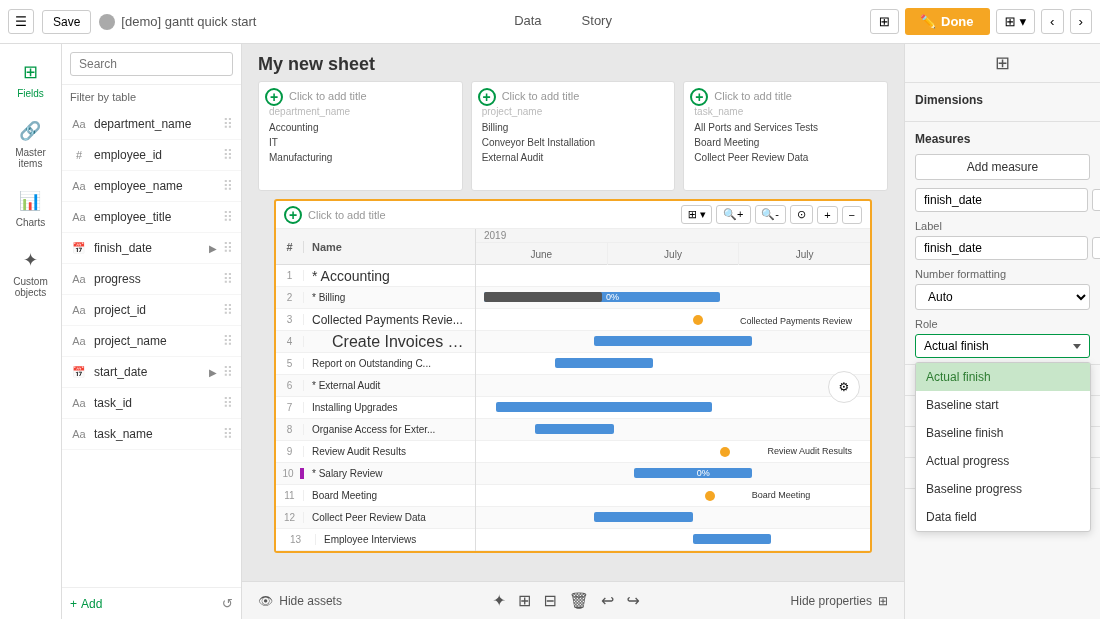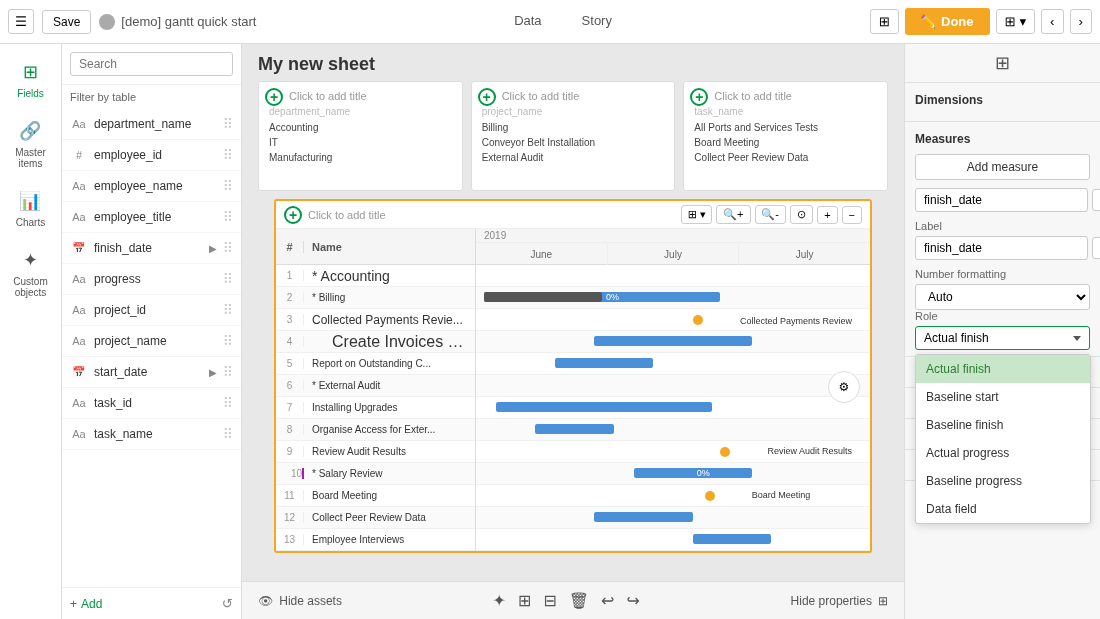--- a/index.html
+++ b/index.html
@@ -301,33 +301,33 @@
               </div>
             <div style="display:flex;align-items:center;border-bottom:1px solid #f0f0f0;height:22px;background:#fafafa;">
                 <div style="width:28px;text-align:center;color:#999;border-right:1px solid #eee;font-size:10px;">8</div>
                 <div style="flex:1;padding:0 8px;color:#333;font-size:10px;white-space:nowrap;overflow:hidden;text-overflow:ellipsis;">  Organise Access for Exter...</div>
               </div>
             <div style="display:flex;align-items:center;border-bottom:1px solid #f0f0f0;height:22px;">
                 <div style="width:28px;text-align:center;color:#999;border-right:1px solid #eee;font-size:10px;">9</div>
                 <div style="flex:1;padding:0 8px;color:#333;font-size:10px;">  Review Audit Results</div>
               </div>
             <div style="display:flex;align-items:center;border-bottom:1px solid #f0f0f0;height:22px;background:#fafafa;">
-                <div style="width:28px;text-align:right;color:#999;border-right:2px solid #a21caf;font-size:10px;">10</div>
+                <div style="width:28px;text-align:center;color:#999;border-right:4px solid #a21caf;font-size:10px;">10</div>
                 <div style="flex:1;padding:0 8px;color:#333;font-size:10px;">  * Salary Review</div>
               </div>
             <div style="display:flex;align-items:center;border-bottom:1px solid #f0f0f0;height:22px;">
                 <div style="width:28px;text-align:center;color:#999;border-right:1px solid #eee;font-size:10px;">11</div>
                 <div style="flex:1;padding:0 8px;color:#333;font-size:10px;">  Board Meeting</div>
               </div>
             <div style="display:flex;align-items:center;border-bottom:1px solid #f0f0f0;height:22px;background:#fafafa;">
                 <div style="width:28px;text-align:center;color:#999;border-right:1px solid #eee;font-size:10px;">12</div>
                 <div style="flex:1;padding:0 8px;color:#333;font-size:10px;">  Collect Peer Review Data</div>
               </div>
             <div style="display:flex;align-items:center;border-bottom:1px solid #f0f0f0;height:22px;">
-                <div style="width:28px;text-align:center;color:#999;border-right:1px solid #eee;font-size:10px;">13</div>
+                <div style="width:40px;text-align:center;color:#999;border-right:1px solid #eee;font-size:10px;">13</div>
                 <div style="flex:1;padding:0 8px;color:#333;font-size:10px;">  Employee Interviews</div>
               </div>
           </div>
 
           <div style="flex:1;overflow:hidden;text-align:right;">
 
             <div style="background:#f5f5f5;border-bottom:1px solid #ddd;height:36px;">
               <div style="height:14px;border-bottom:1px solid #eee;display:flex;align-items:center;padding:0 8px;font-size:10px;color:#888;">2019</div>
               <div style="height:22px;display:flex;">
                 <div style="flex:1;border-right:1px solid #eee;display:flex;align-items:center;justify-content:center;font-size:10px;color:#666;">June</div>
@@ -418,21 +418,21 @@
       </div>
       <div class="right-section-label">Label</div>
       <div class="measure-input-row">
         <input class="measure-input" value="finish_date" style="">
         <button class="fx-btn">fx</button>
       </div>
       <div class="right-section-label">Number formatting</div>
       <select class="number-format-select">
         <option>Auto</option>
       </select>
-      <div style="">
+      <div style="margin-top:8px;">
         <div class="right-section-label">Role</div>
         <div style="position:relative;">
           <div class="role-select" style="display:flex;justify-content:space-between;align-items:center;">
             <span>Actual finish</span>
             <span class="chevron-down"></span>
           </div>
 
           <div class="role-dropdown" style="top:28px;left:0;right:0;">
             <div class="role-option selected">Actual finish</div>
             <div class="role-option">Baseline start</div>

